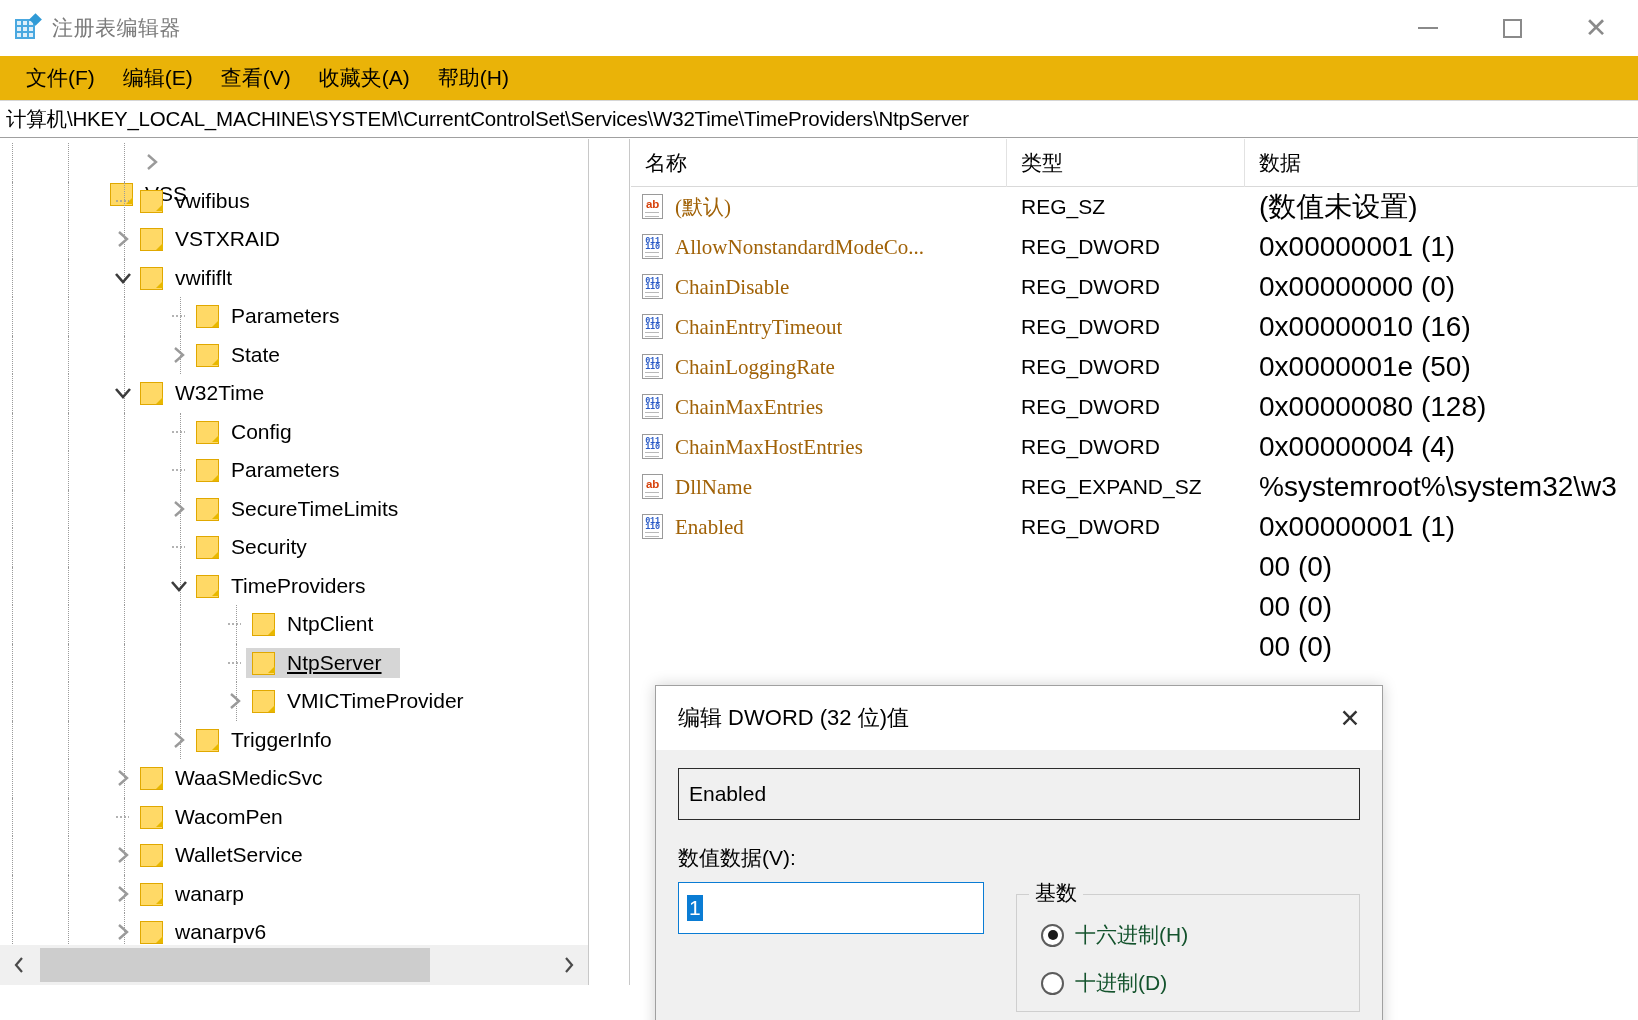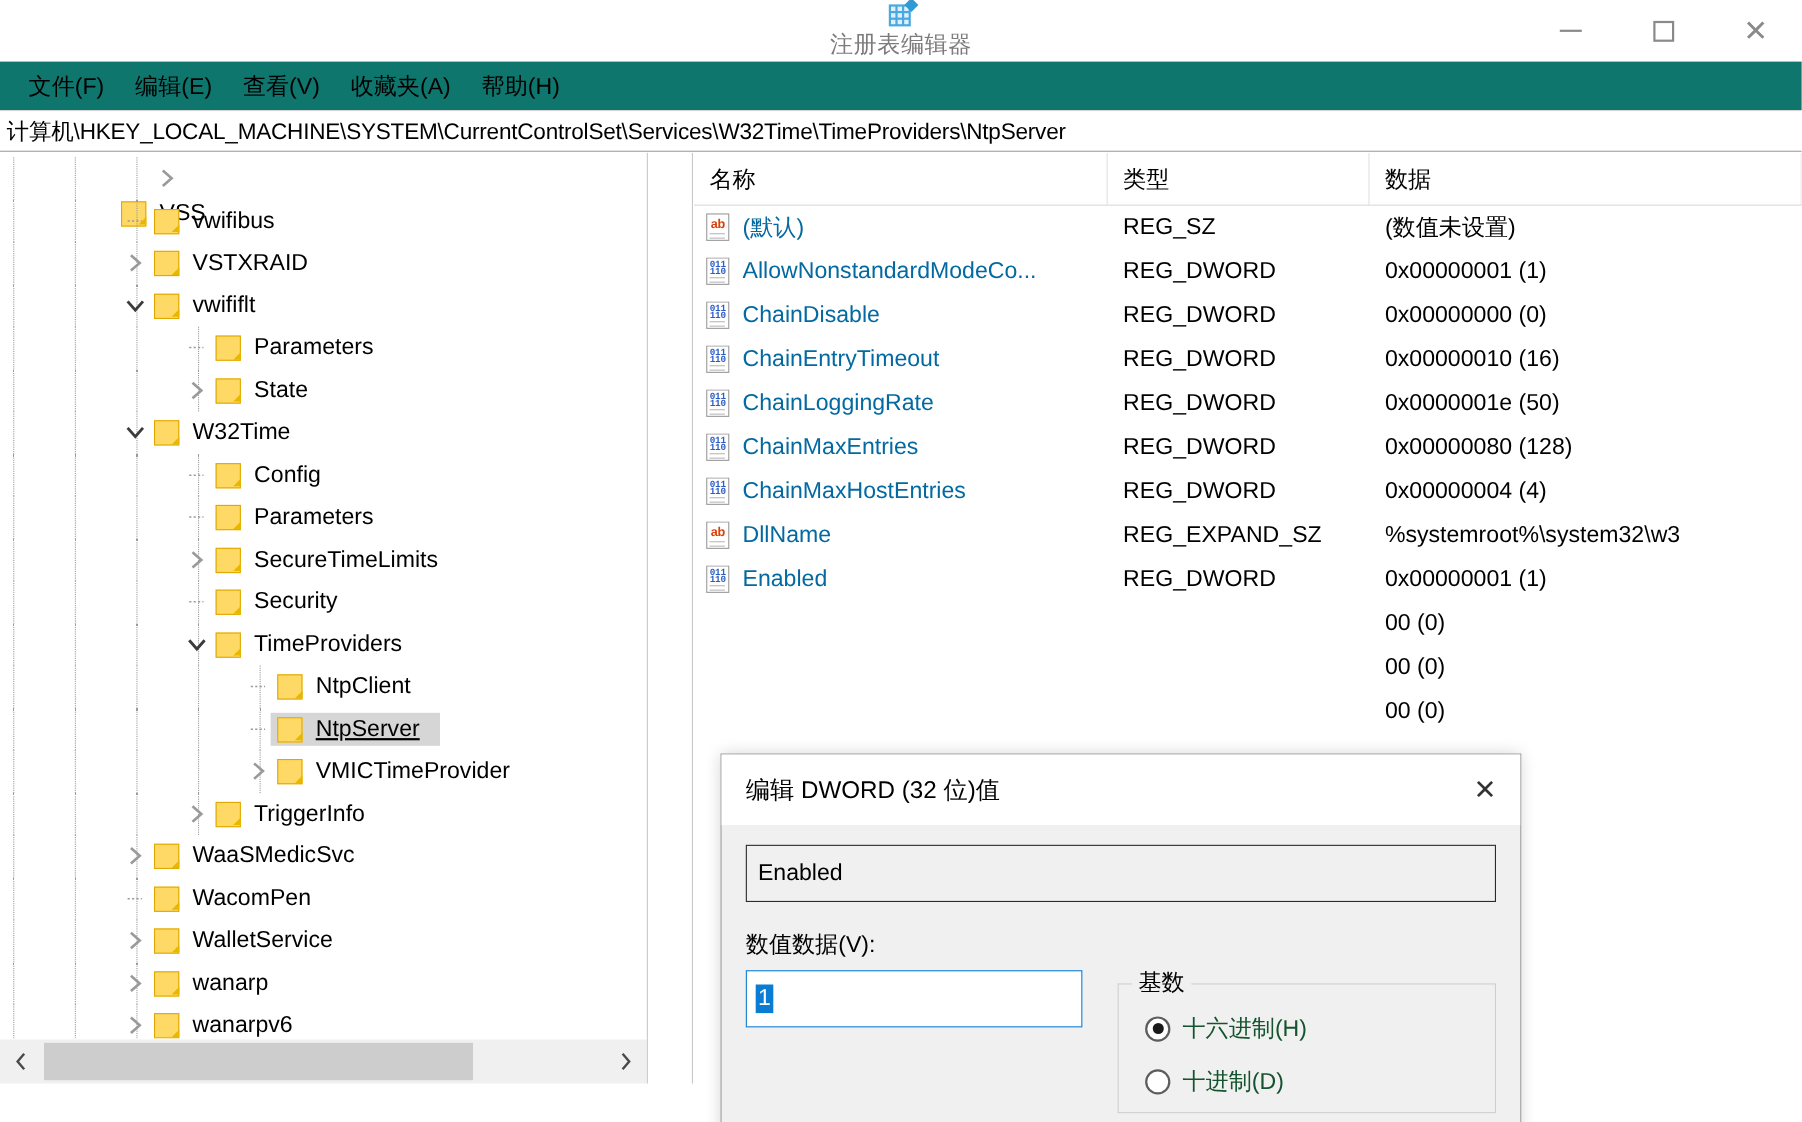--- a/index.html
+++ b/index.html
@@ -14,21 +14,21 @@
     position: relative;
     width: 1638px; height: 1020px;
     background: #ffffff;
   }
 
   
   .titlebar {
     position: absolute; top: 0; left: 0;
     width: 1638px; height: 56px;
     background: #ffffff;
-    display: flex; align-items: center; flex-direction: column;
+    display: flex; align-items: center;
   }
   .app-icon {
     width: 26px; height: 26px;
     margin-left: 14px; margin-right: 12px;
     position: relative; flex: none;
   }
   .app-icon .grid {
     position: absolute; left: 1px; top: 4px;
     width: 20px; height: 20px;
     background: #49a8e0;
@@ -59,21 +59,21 @@
     color: #8a8a8a;
   }
   .wc .min { width: 20px; height: 2px; background: #8a8a8a; display:block; }
   .wc .max { width: 19px; height: 19px; border: 2px solid #8a8a8a; display:block; }
   .wc .cls { font-size: 27px; line-height: 1; font-weight: 300; }
 
   
   .menubar {
     position: absolute; top: 56px; left: 0;
     width: 1638px; height: 44px;
-    background: #0f766e;
+    background: #eab308;
     display: flex; align-items: center;
     padding-left: 12px;
   }
   .menuitem {
     font-size: 21px; color: #000;
     padding: 4px 14px;
     white-space: nowrap;
   }
 
   
@@ -220,22 +220,22 @@
 
   .lrow {
     height: 40px; display: flex; align-items: center;
     white-space: nowrap;
   }
   .lrow .c-name {
     width: 376px; display: flex; align-items: center;
     padding-left: 10px; overflow: hidden;
   }
   .lrow .c-type { width: 238px; padding-left: 14px; font-size: 21px; color: #000; }
-  .lrow .c-data { flex: 1; padding-left: 14px; font-size: 21px; color: #000; overflow: hidden; }
-  .lrow .nm { font-size: 21px; color: #0369a1; overflow: hidden; text-overflow: ellipsis; }
+  .lrow .c-data { flex: 1; padding-left: 14px; font-size: 28px; color: #000; overflow: hidden; }
+  .lrow .nm { font-size: 21px; color: #a16207; overflow: hidden; text-overflow: ellipsis; font-family: Liberation Serif, serif; }
 
   .vicon {
     width: 24px; height: 26px; flex: none; margin-right: 10px;
     position: relative;
   }
   .vicon .pg {
     position: absolute; left: 1px; top: 0;
     width: 21px; height: 25px;
     background: #ffffff;
     border: 1.3px solid #9a9a9a;

